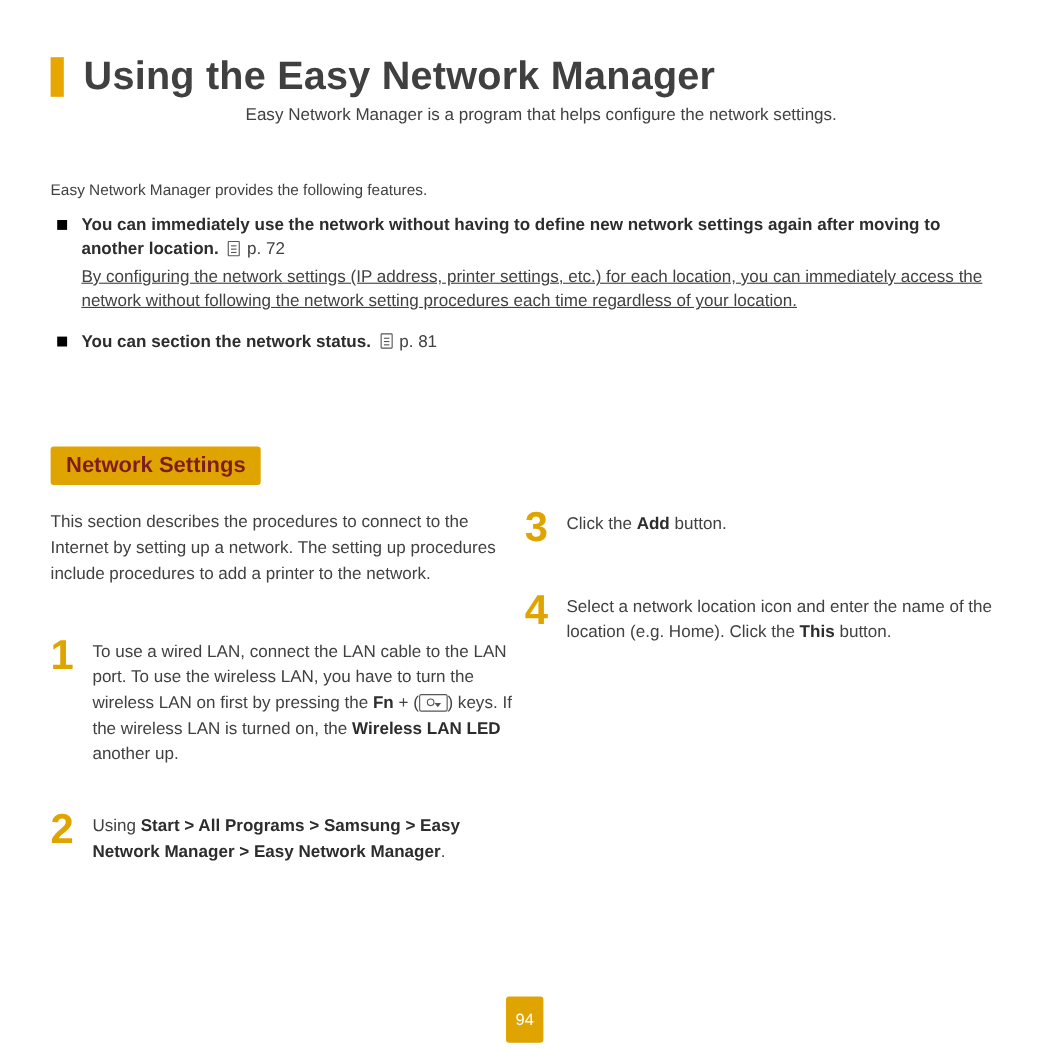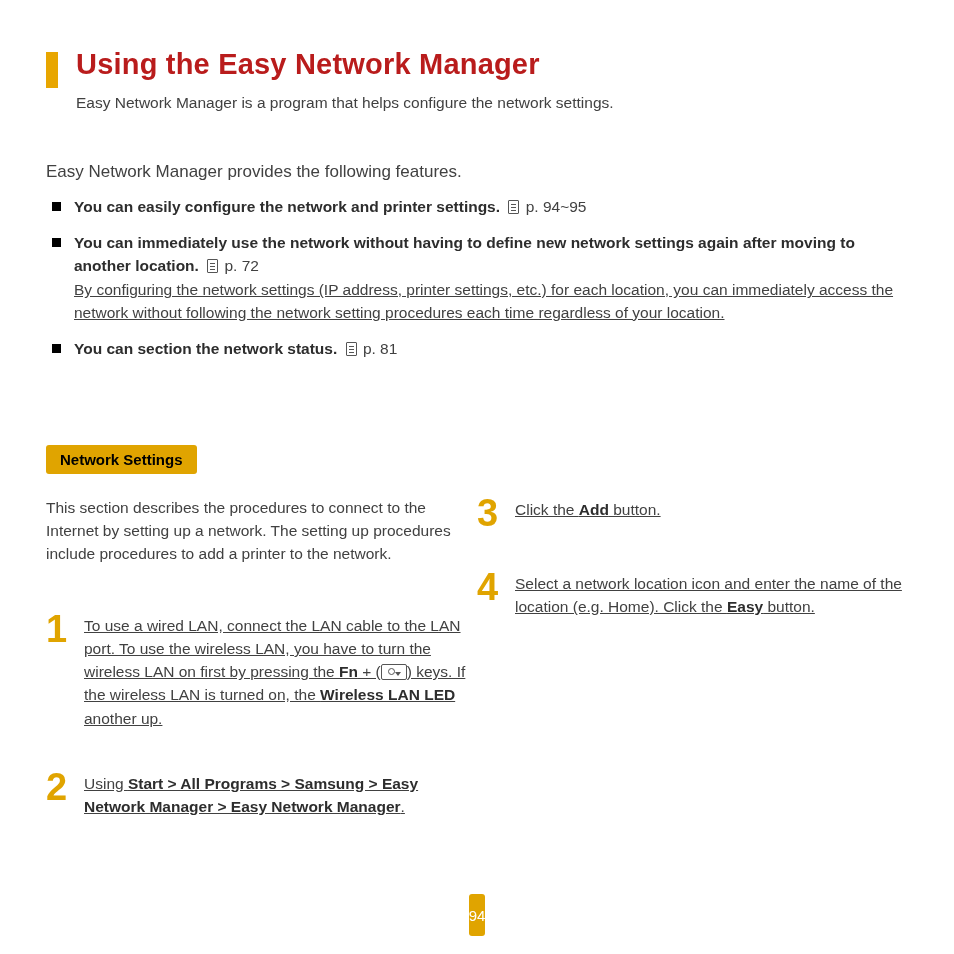--- a/index.html
+++ b/index.html
@@ -10,28 +10,29 @@
     background: #ffffff;
     position: relative;
     padding: 48px 46px 0 46px;
   }
   .header { display: flex; align-items: flex-start; margin-bottom: 6px; }
   .header-bar {
     width: 12px; height: 36px; background: #e8a600;
     margin-right: 18px; margin-top: 4px;
   }
   h1 {
-    font-size: 29px; font-weight: 700; color: #b91c1c;
+    font-size: 36px; font-weight: 700; color: #404040;
     letter-spacing: 0.2px;
   }
   .subtitle {
     font-size: 15.5px; color: #414141; margin-left: 30px; margin-top: 4px;
     margin-bottom: 50px;
+    text-align: center;
   }
-  .intro { font-size: 17px; margin-bottom: 14px; }
+  .intro { font-size: 14px; margin-bottom: 14px; }
   ul.features { list-style: none; margin-left: 0; }
   ul.features li {
     position: relative; padding-left: 28px; font-size: 15.5px;
     margin-bottom: 14px; line-height: 1.45;
   }
   ul.features li::before {
     content: ""; position: absolute; left: 6px; top: 6px;
     width: 9px; height: 9px; background: #000;
   }
   .page-icon {
@@ -40,74 +41,70 @@
     position: relative; vertical-align: -2px; margin: 0 2px 0 4px;
   }
   .page-icon::before, .page-icon::after {
     content: ""; position: absolute; left: 2px; right: 2px;
     height: 1px; background: #555;
   }
   .page-icon::before { top: 3px; }
   .page-icon::after { top: 6px; box-shadow: 0 3px 0 #555; }
   .feature-desc { font-weight: 400; display: block; margin-top: 2px; text-decoration: underline; }
   .section-label {
-    display: inline-block; background: #e0a400; color: #000000;
-    font-weight: 700; font-size: 15px; padding: 6px 14px;
+    display: inline-block; background: #e0a400; color: #7f1d1d;
+    font-weight: 700; font-size: 20px; padding: 6px 14px;
     border-radius: 3px; margin-top: 70px; margin-bottom: 22px;
   }
   .columns { display: flex; }
   .col { flex: 1; font-size: 15.5px; line-height: 1.5; }
   .section-intro { margin-bottom: 46px; max-width: 410px; }
   .step { display: flex; align-items: flex-start; margin-bottom: 40px; }
   .step-num {
     font-size: 38px; font-weight: 700; color: #e0a400;
     line-height: 0.9; margin-right: 10px; min-width: 28px;
     font-family: Arial, sans-serif;
   }
-  .step-body { flex: 1; padding-top: 2px; text-decoration: underline; }
+  .step-body { flex: 1; padding-top: 2px; }
   .key-icon {
     display: inline-block; width: 26px; height: 16px;
     border: 1.2px solid #555; border-radius: 2px;
     vertical-align: -3px; position: relative; background: #fff;
   }
   .key-icon::before {
     content: ""; position: absolute; left: 6px; top: 3px;
     width: 5px; height: 5px; border: 1px solid #555; border-radius: 50%;
   }
   .key-icon::after {
     content: ""; position: absolute; right: 5px; top: 7px;
     width: 0; height: 0; border-left: 3px solid transparent;
     border-right: 3px solid transparent; border-top: 4px solid #555;
   }
   .page-badge {
-    position: absolute; left: 50%; bottom: 18px; transform: translateX(-50%);
-    width: 16px; height: 42px; background: #e0a400; border-radius: 3px;
+    position: absolute; left: 50%; bottom: 6px; transform: translateX(-50%);
+    width: 34px; height: 42px; background: #e0a400; border-radius: 3px;
     display: flex; align-items: center; justify-content: center;
     color: #fff; font-size: 15px; font-weight: 400;
   }
   b { font-weight: 700; color: #2d2d2d; }
 </style>
 </head>
 <body>
 
 
 
 <div class="header">
   <div class="header-bar"></div>
   <h1>Using the Easy Network Manager</h1>
 </div>
 <p class="subtitle">Easy Network Manager is a program that helps configure the network settings.</p>
 
 <p class="intro">Easy Network Manager provides the following features.</p>
 
 <ul class="features">
-  <li>
-    <b>You can easily configure the network and printer settings.</b>
-    <span class="page-icon"></span><span> p. 94~95</span>
-  </li>
   <li>
     <b>You can immediately use the network without having to define new network settings again after moving to another location.</b>
     <span class="page-icon"></span><span> p. 72</span>
     <span class="feature-desc">By configuring the network settings (IP address, printer settings, etc.) for each location, you can immediately access the network without following the network setting procedures each time regardless of your location.</span>
   </li>
   <li>
     <b>You can section the network status.</b>
     <span class="page-icon"></span><span> p. 81</span>
   </li>
 </ul>
@@ -137,21 +134,21 @@
     <div class="step">
       <div class="step-num">3</div>
       <div class="step-body">
         <span>Click the </span><b>Add</b><span> button.</span>
       </div>
     </div>
 
     <div class="step" style="margin-top:34px">
       <div class="step-num">4</div>
       <div class="step-body">
-        <span>Select a network location icon and enter the name of the location (e.g. Home). Click the </span><b>Easy</b><span> button.</span>
+        <span>Select a network location icon and enter the name of the location (e.g. Home). Click the </span><b>This</b><span> button.</span>
       </div>
     </div>
   </div>
 </div>
 
 <div class="page-badge">94</div>
 
 
 
 

